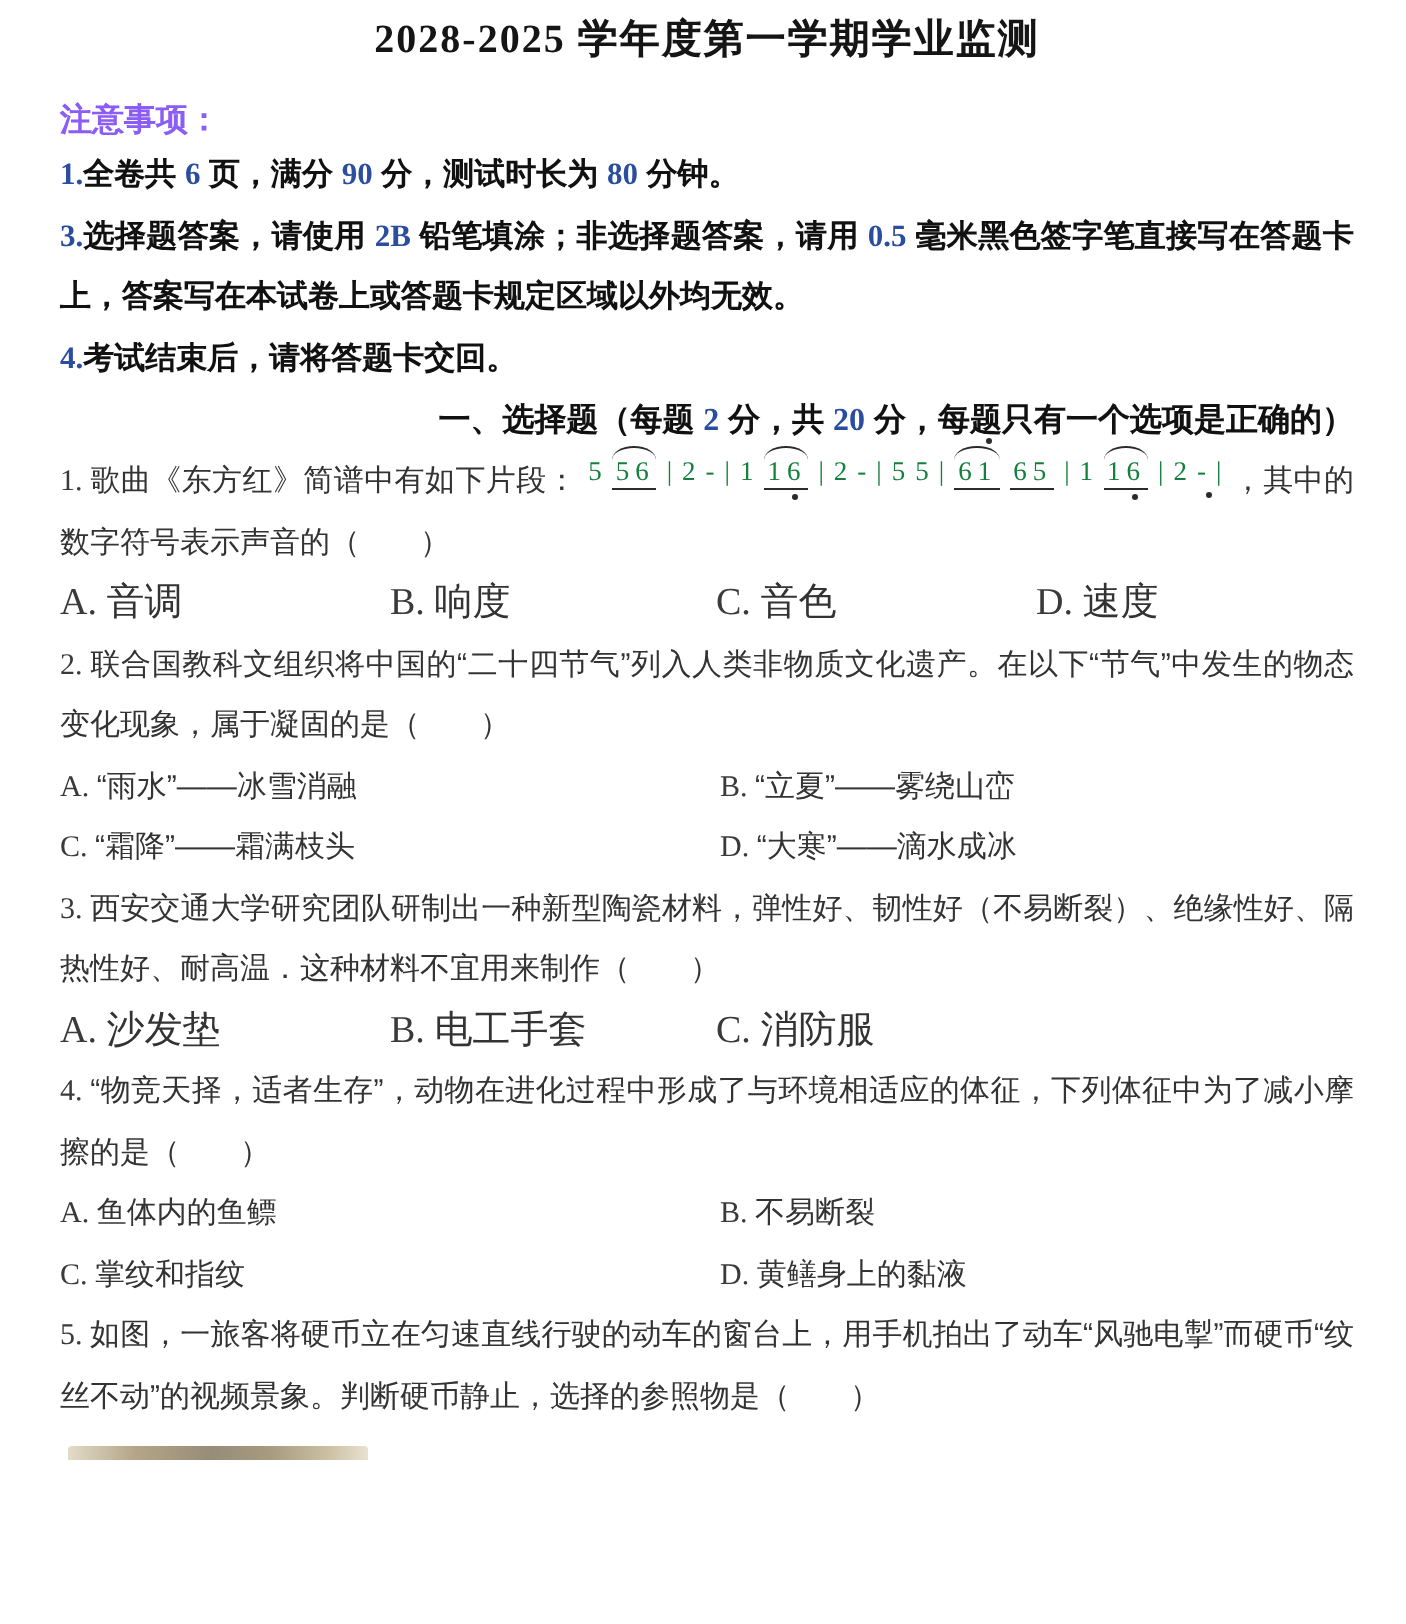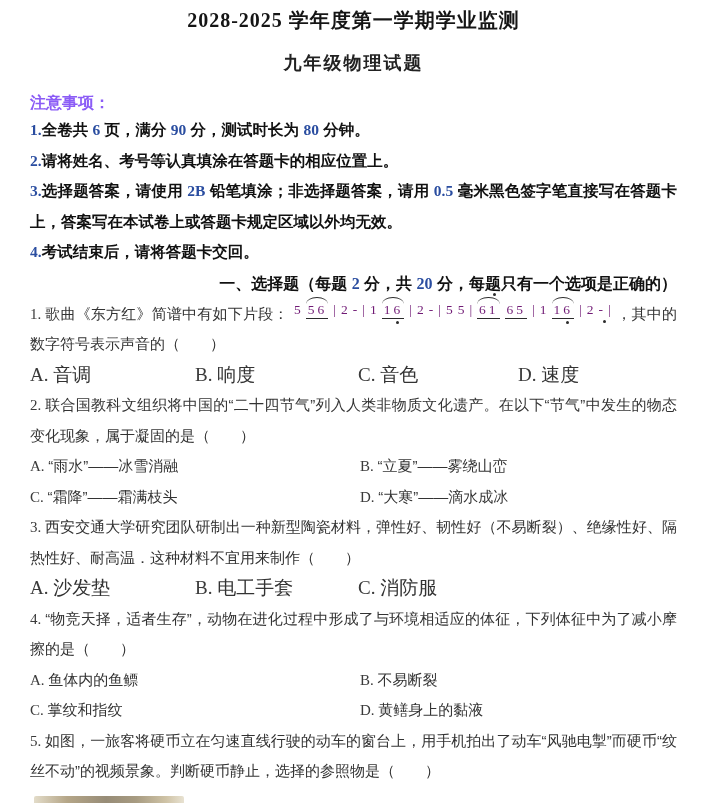--- a/index.html
+++ b/index.html
@@ -42,21 +42,21 @@
     display:grid;grid-template-columns:165px 163px 160px auto;
     font-size:19px;color:#333;line-height:30.5px;
   }
   .opts2{
     display:grid;grid-template-columns:330px auto;
     font-size:15px;color:#333;line-height:30.5px;
   }
   
   .notation{
     display:inline-block;font-family:"Liberation Serif","DejaVu Serif",serif;
-    font-size:13.5px;color:#701a75;vertical-align:5px;margin:0 3px;
+    font-size:13.5px;color:#15803d;vertical-align:5px;margin:0 3px;
     white-space:nowrap;line-height:14px;
   }
   .nt{display:inline-block;position:relative;margin:0 2.5px;line-height:14px;}
   .nt.u{border-bottom:1.2px solid #2b2b2b;letter-spacing:3px;padding:0 1px 1px 2px;}
   .nt.arc::before{
     content:"";position:absolute;left:0;right:0;top:-6px;height:6px;
     border-top:1.5px solid #2b2b2b;
     border-radius:50% 50% 0 0 / 100% 100% 0 0;
   }
   .nt.db::after{
@@ -70,26 +70,24 @@
   .photo-sliver{
     width:150px;height:7px;margin:9px 0 0 4px;border-radius:2px 2px 0 0;
     background:linear-gradient(90deg,#e3dcc9 0%,#b5a688 22%,#978c77 48%,#a79b81 68%,#cfc3a6 88%,#e8e2d2 100%);
   }
 </style>
 </head>
 <body>
 
 <div class="sheet">
   <h1 class="title">2028-2025 学年度第一学期学业监测</h1>
-  <h2 class="subtitle">九年级物理试题</h2>
 
   <p class="notice-heading">注意事项：</p>
   <div id="notice-list">
       <p class="notice-item"><span class="num">1.</span><span>全卷共 </span><span class="num">6</span><span> 页，满分 </span><span class="num">90</span><span> 分，测试时长为 </span><span class="num">80</span><span> 分钟。</span></p>
-      <p class="notice-item"><span class="num">2.</span><span>请将姓名、考号等认真填涂在答题卡的相应位置上。</span></p>
       <p class="notice-item"><span class="num">3.</span><span>选择题答案，请使用 </span><span class="num">2B</span><span> 铅笔填涂；非选择题答案，请用 </span><span class="num">0.5</span><span> 毫米黑色签字笔直接写在答题卡上，答案写在本试卷上或答题卡规定区域以外均无效。</span></p>
       <p class="notice-item"><span class="num">4.</span><span>考试结束后，请将答题卡交回。</span></p>
     </div>
 
   <p class="sec-heading" id="sec-heading"><span>一、选择题（每题 </span><span class="num">2</span><span> 分，共 </span><span class="num">20</span><span> 分，每题只有一个选项是正确的）</span></p>
 
   <div id="question-list">
       <div class="question">
         <p class="stem"><span class="qno">1. </span><span>歌曲《东方红》简谱中有如下片段：</span><span class="notation"><span class="nt">5</span><span class="nt u arc">56</span><span class="nt">|</span><span class="nt">2</span><span class="nt">-</span><span class="nt">|</span><span class="nt">1</span><span class="nt u arc db">16</span><span class="nt">|</span><span class="nt">2</span><span class="nt">-</span><span class="nt">|</span><span class="nt">5</span><span class="nt">5</span><span class="nt">|</span><span class="nt u arc da">61</span><span class="nt u">65</span><span class="nt">|</span><span class="nt">1</span><span class="nt u arc db">16</span><span class="nt">|</span><span class="nt">2</span><span class="nt">-</span><span class="nt db">|</span></span><span>，其中的数字符号表示声音的（　　）</span></p>
         <div class="opts4">

